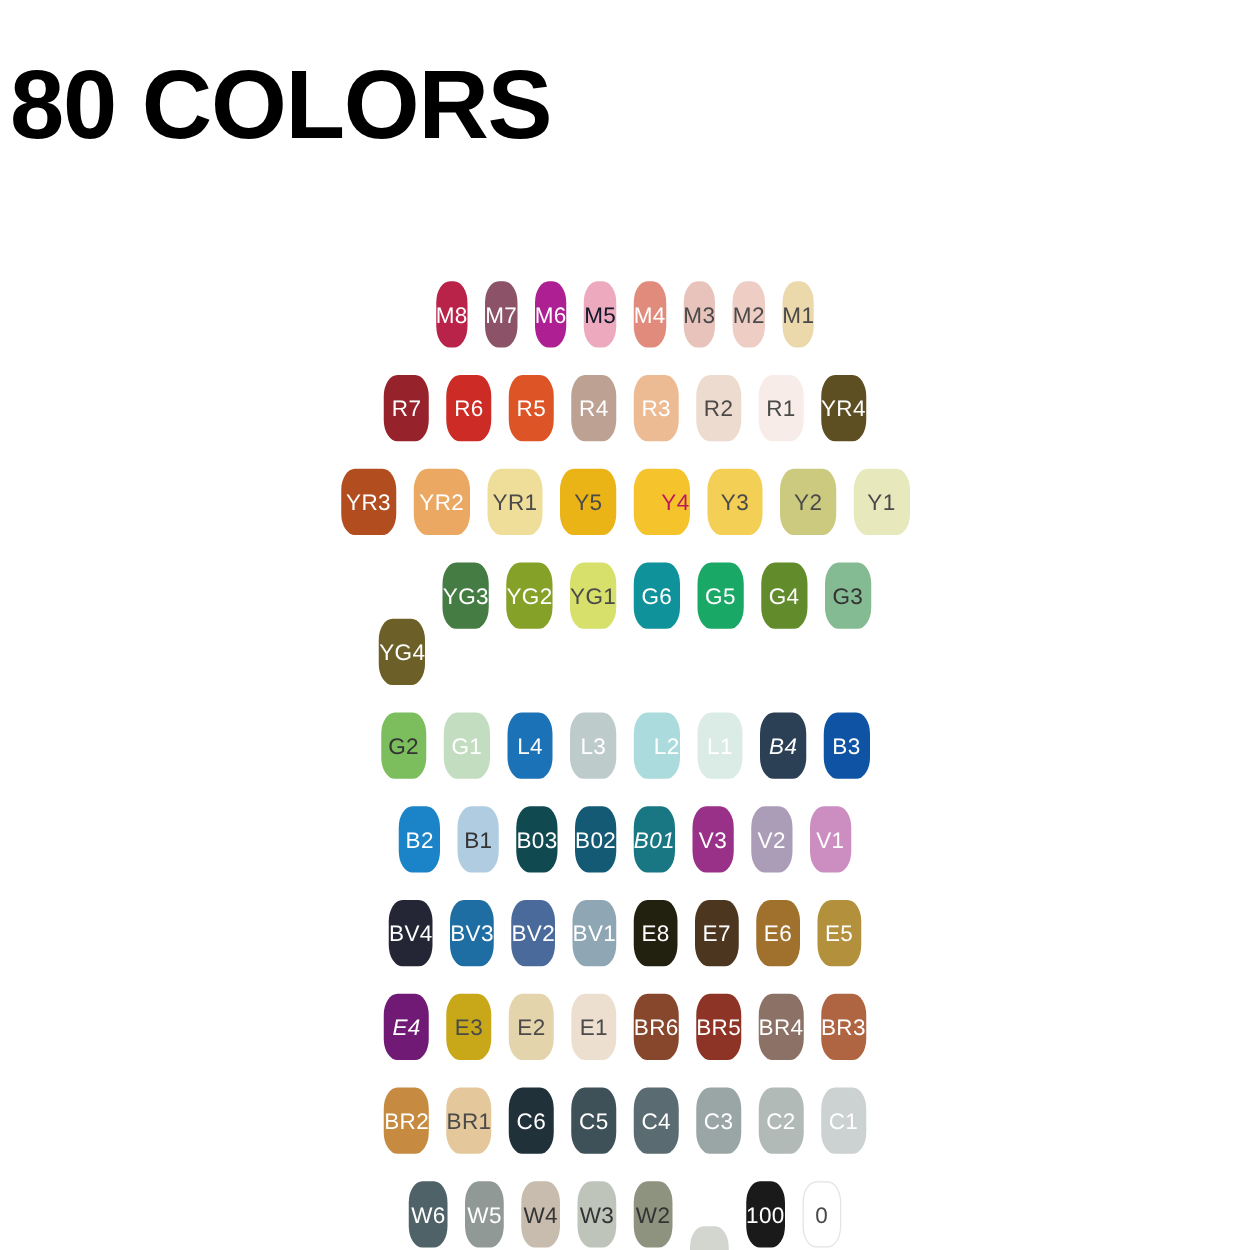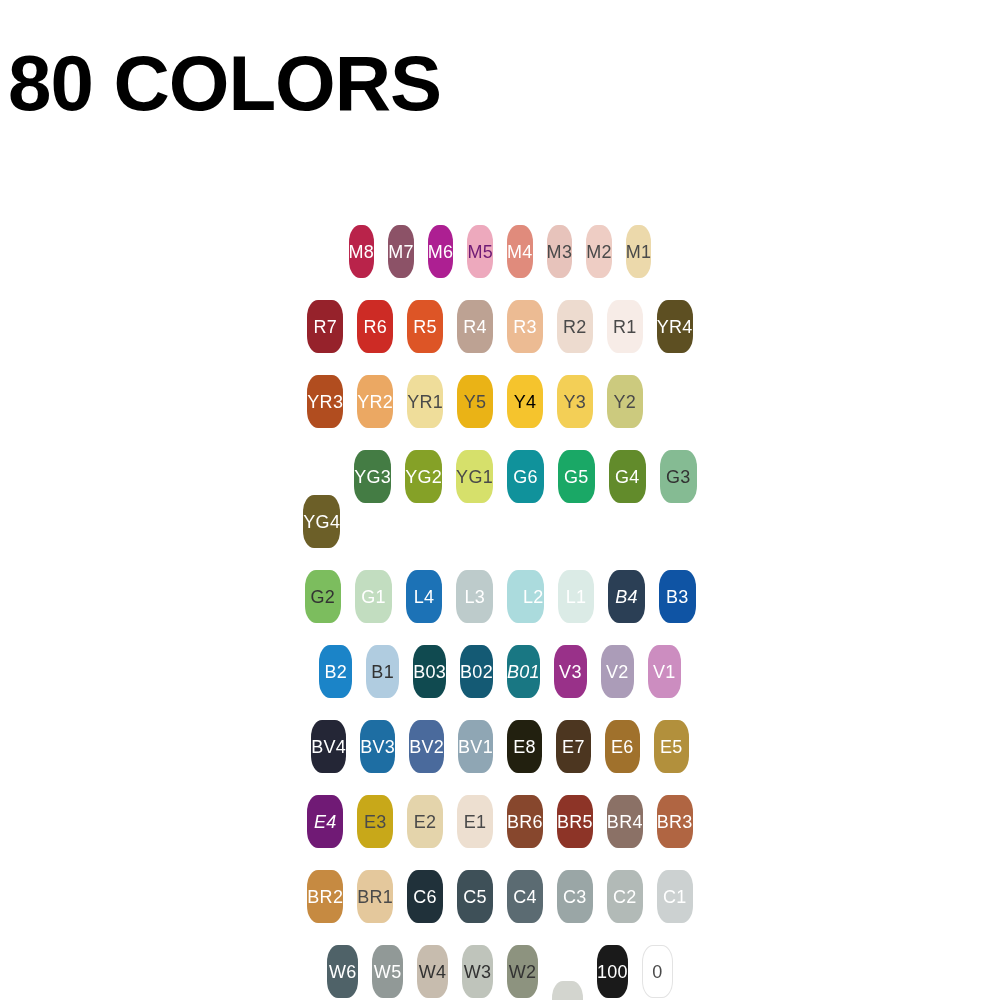--- a/index.html
+++ b/index.html
@@ -80,21 +80,21 @@
         <div class="swatch" style="background: rgb(185, 35, 74);">
           <span class="swatch-label" style="color: rgb(255, 255, 255);">M8</span>
         </div>
         <div class="swatch" style="background: rgb(140, 82, 103);">
           <span class="swatch-label" style="color: rgb(255, 255, 255);">M7</span>
         </div>
         <div class="swatch" style="background: rgb(173, 31, 146);">
           <span class="swatch-label" style="color: rgb(255, 255, 255);">M6</span>
         </div>
         <div class="swatch" style="background: rgb(237, 169, 189);">
-          <span class="swatch-label" style="color: #701a75;">M5</span>
+          <span class="swatch-label" style="color: #0f172a;">M5</span>
         </div>
         <div class="swatch" style="background: rgb(224, 139, 124);">
           <span class="swatch-label" style="color: rgb(255, 255, 255);">M4</span>
         </div>
         <div class="swatch" style="background: rgb(231, 195, 187);">
           <span class="swatch-label" style="color: rgb(74, 74, 74);">M3</span>
         </div>
         <div class="swatch" style="background: rgb(238, 205, 196);">
           <span class="swatch-label" style="color: rgb(74, 74, 74);">M2</span>
         </div>
@@ -135,28 +135,31 @@
         <div class="swatch" style="background: rgb(235, 168, 99);">
           <span class="swatch-label" style="color: rgb(255, 255, 255);">YR2</span>
         </div>
         <div class="swatch" style="background: rgb(239, 221, 154);">
           <span class="swatch-label" style="color: rgb(74, 74, 74);">YR1</span>
         </div>
         <div class="swatch" style="background: rgb(234, 179, 22);">
           <span class="swatch-label" style="color: rgb(74, 74, 74);">Y5</span>
         </div>
         <div class="swatch" style="background: rgb(245, 196, 45);">
-          <span class="swatch-label" style="color: #000000;">Y4</span>
+          <span class="swatch-label" style="color: #be185d; margin-left: 22px;">Y4</span>
         </div>
         <div class="swatch" style="background: rgb(243, 207, 86);">
           <span class="swatch-label" style="color: rgb(74, 74, 74);">Y3</span>
         </div>
         <div class="swatch" style="background: rgb(204, 202, 126);">
           <span class="swatch-label" style="color: rgb(74, 74, 74);">Y2</span>
         </div>
+        <div class="swatch" style="background: rgb(231, 232, 187);">
+          <span class="swatch-label" style="color: rgb(74, 74, 74);">Y1</span>
+        </div>
       </div>
       <div class="swatch-row">
         <div class="swatch" style="background: rgb(108, 95, 40); margin-top: 45px;">
           <span class="swatch-label" style="color: rgb(255, 255, 255);">YG4</span>
         </div>
         <div class="swatch" style="background: rgb(68, 124, 68);">
           <span class="swatch-label" style="color: rgb(255, 255, 255);">YG3</span>
         </div>
         <div class="swatch" style="background: rgb(133, 161, 39);">
           <span class="swatch-label" style="color: rgb(255, 255, 255);">YG2</span>

